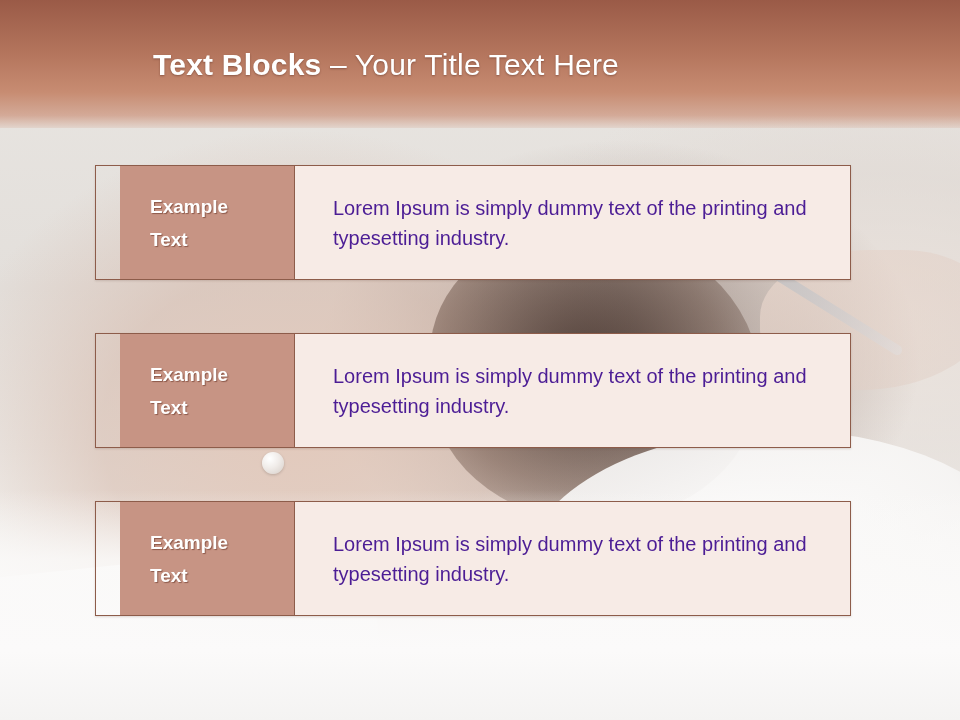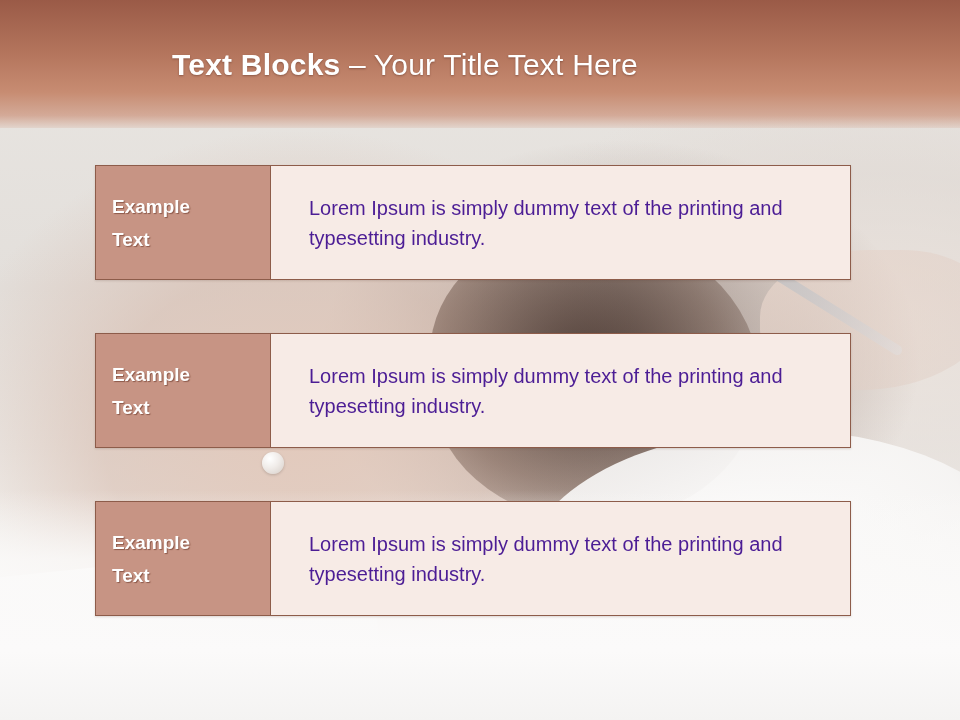--- a/index.html
+++ b/index.html
@@ -95,21 +95,20 @@
   .title {
     position: absolute;
     left: 0; top: 48px;
     width: 772px;
     text-align: center;
     font-size: 30px;
     color: #ffffff;
     letter-spacing: 0.2px;
     text-shadow: 0 1px 2px rgba(80,40,30,0.45);
     white-space: nowrap;
-    padding-left: 19px;
   }
   .title .bold { font-weight: bold; }
   .title .light { font-weight: normal; }
 
   
   .blocks {
     position: absolute;
     left: 95px;
     top: 165px;
     width: 756px;
@@ -125,26 +124,27 @@
   }
   .block-label {
     width: 175px;
     flex: 0 0 175px;
     background: #c79484;
     border-right: 1px solid #8d5c4a;
     box-sizing: border-box;
     display: flex;
     flex-direction: column;
     justify-content: center;
-    padding-left: 16px;
+    padding-left: 30px;
     color: #ffffff;
     font-weight: bold;
     font-size: 19px;
     line-height: 33px;
     text-shadow: 1px 1px 1px rgba(120,70,55,0.75);
+    margin-left: 24px;
   }
   .block-body {
     flex: 1 1 auto;
     background: #f7ebe6;
     box-sizing: border-box;
     display: flex;
     align-items: center;
     padding: 0 28px 0 38px;
     color: #4c1d95;
     font-size: 20px;

